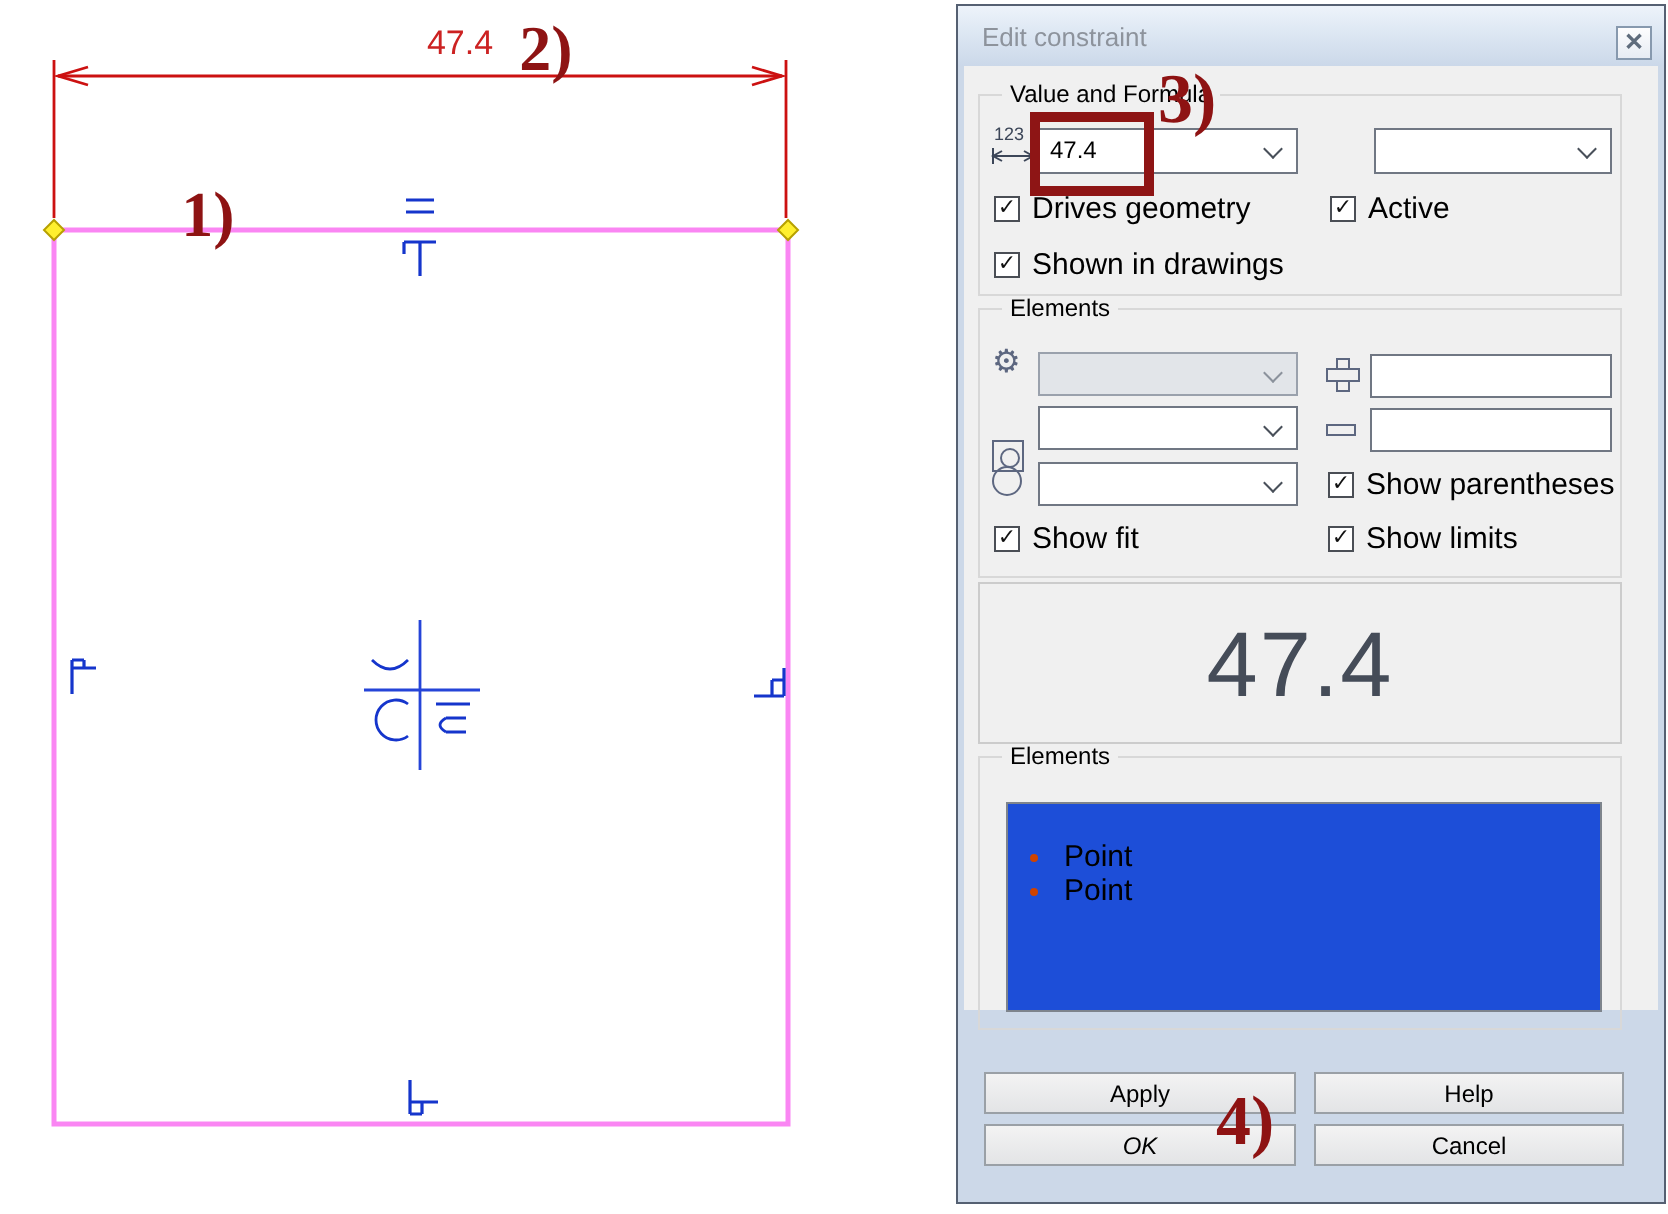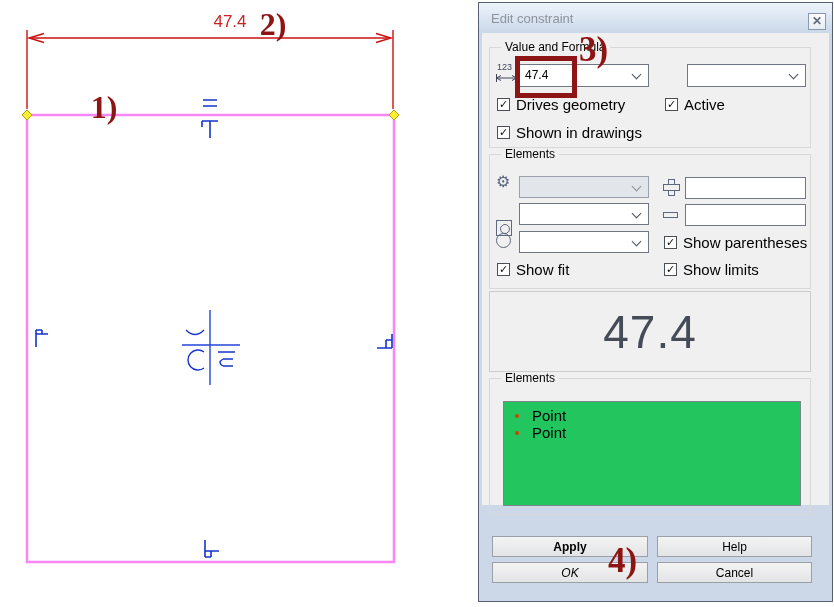--- a/index.html
+++ b/index.html
@@ -49,21 +49,21 @@
   .circ { width:15px; height:15px; border:1px solid #5d6780; border-radius:50%; }
   .plus-ic { width:15px; height:15px; position:relative; }
   .plus-ic::before { content:""; position:absolute; left:5px; top:0; width:5px; height:15px; border:1px solid #5d6780; }
   .plus-ic::after  { content:""; position:absolute; left:0; top:5px; width:15px; height:5px; border:1px solid #5d6780; background:#f0f0f0; }
   .minus-ic { width:15px; height:6px; border:1px solid #5d6780; }
 
   .preview-box { position:absolute; border:1px solid #cccccc; display:flex;
                  align-items:center; justify-content:center; }
   .preview-text { font-size:46px; color:#454c58; letter-spacing:1px; }
 
-  .listbox { position:absolute; background:#22c55e; border:1px solid #7e848c; padding-top:5px; }
+  .listbox { position:absolute; background:#1d4ed8; border:1px solid #7e848c; padding-top:18px; }
   .list-item { display:flex; align-items:center; height:17px; padding-left:11px; cursor:default; }
   .pt-dot { width:3px; height:3px; background:#ffe000; border:2px solid #cf4300;
             border-radius:50%; flex:none; }
   .list-item .cb-label { margin-left:13px; }
 
   .btn { position:absolute; background:linear-gradient(#f3f3f3,#e3e4e6);
          border:1px solid #9aa0a6; font-size:12px; color:#000;
          display:flex; align-items:center; justify-content:center; cursor:pointer; }
 
   .value-highlight { position:absolute; left:33px; top:23px; width:62px; height:42px;
@@ -215,20 +215,20 @@
           <span class="pt-dot"></span>
           <span class="cb-label">Point</span>
         </div>
         <div class="list-item">
           <span class="pt-dot"></span>
           <span class="cb-label">Point</span>
         </div>
       </div>
     </div>
 
-    <button class="btn" style="left:10px; top:503px; width:156px; height:21px;font-weight:bold;">Apply</button>
+    <button class="btn" style="left:10px; top:503px; width:156px; height:21px;">Apply</button>
     <button class="btn" style="left:175px; top:503px; width:155px; height:21px;">Help</button>
     <button class="btn" style="left:10px; top:529px; width:156px; height:21px;font-style:italic;">OK</button>
     <button class="btn" style="left:175px; top:529px; width:155px; height:21px;">Cancel</button>
 
     <div class="annot annot-4">4)</div>
   </div>
 </div>
 
 </body></html>

